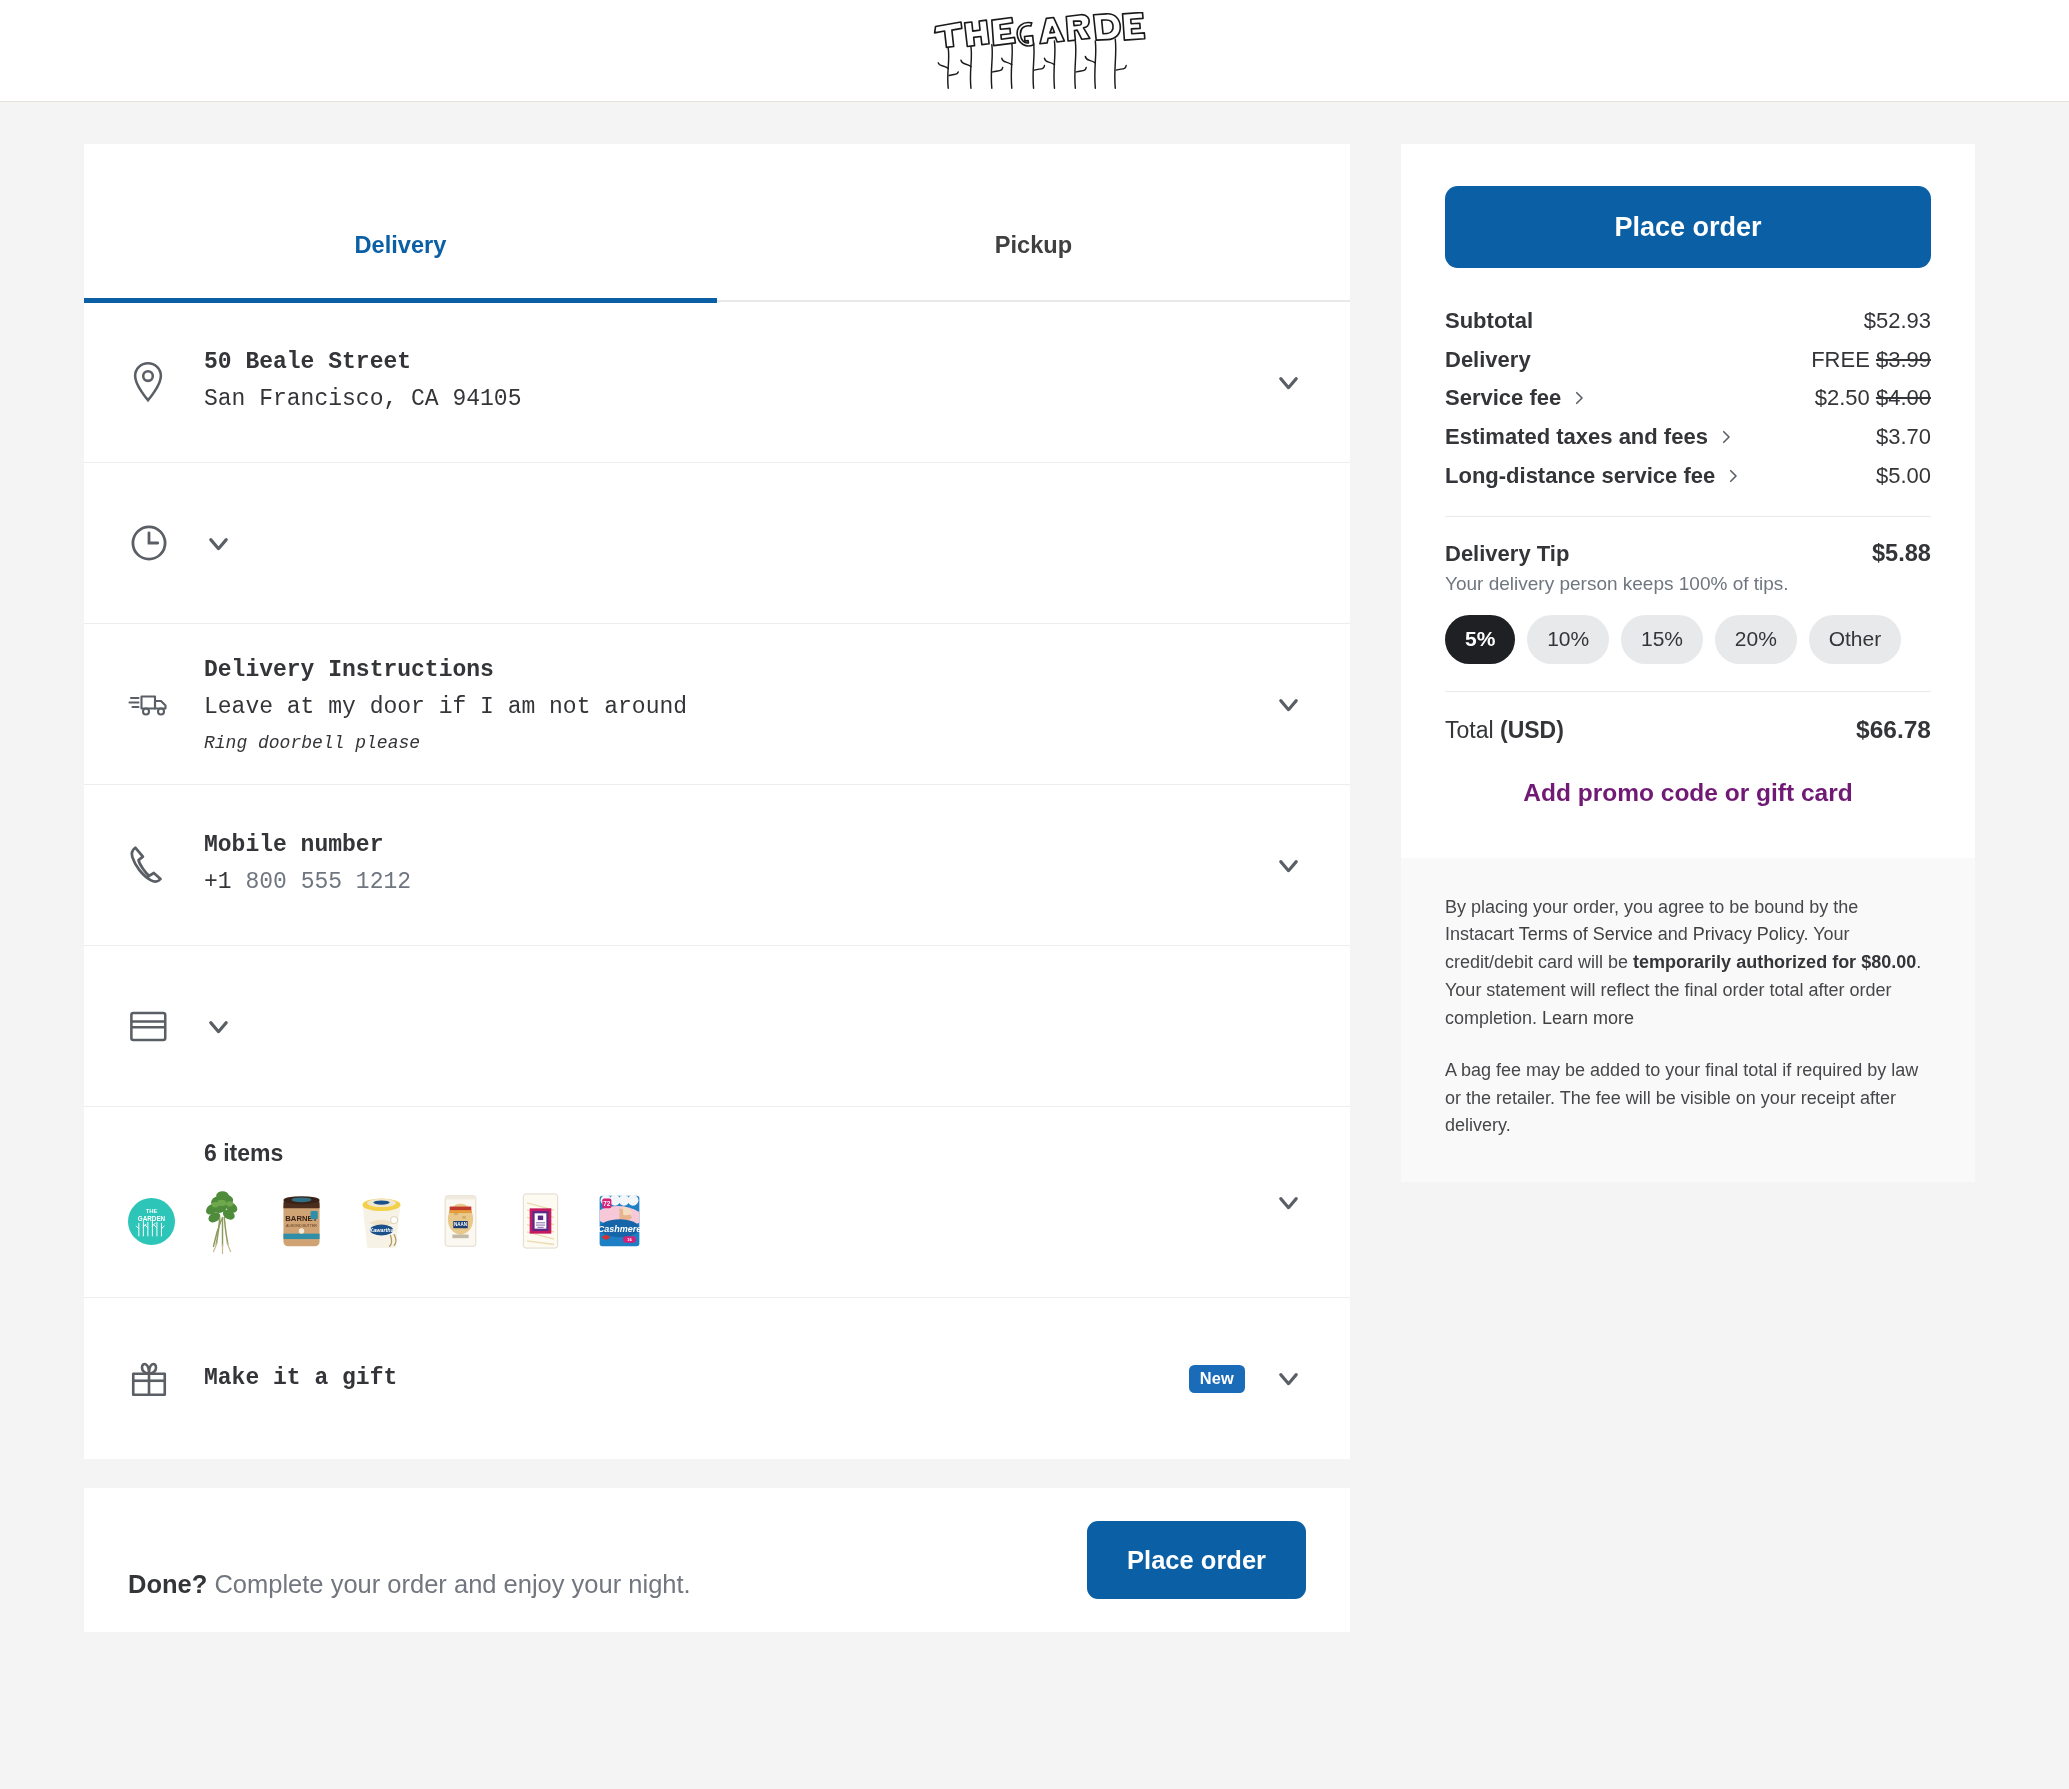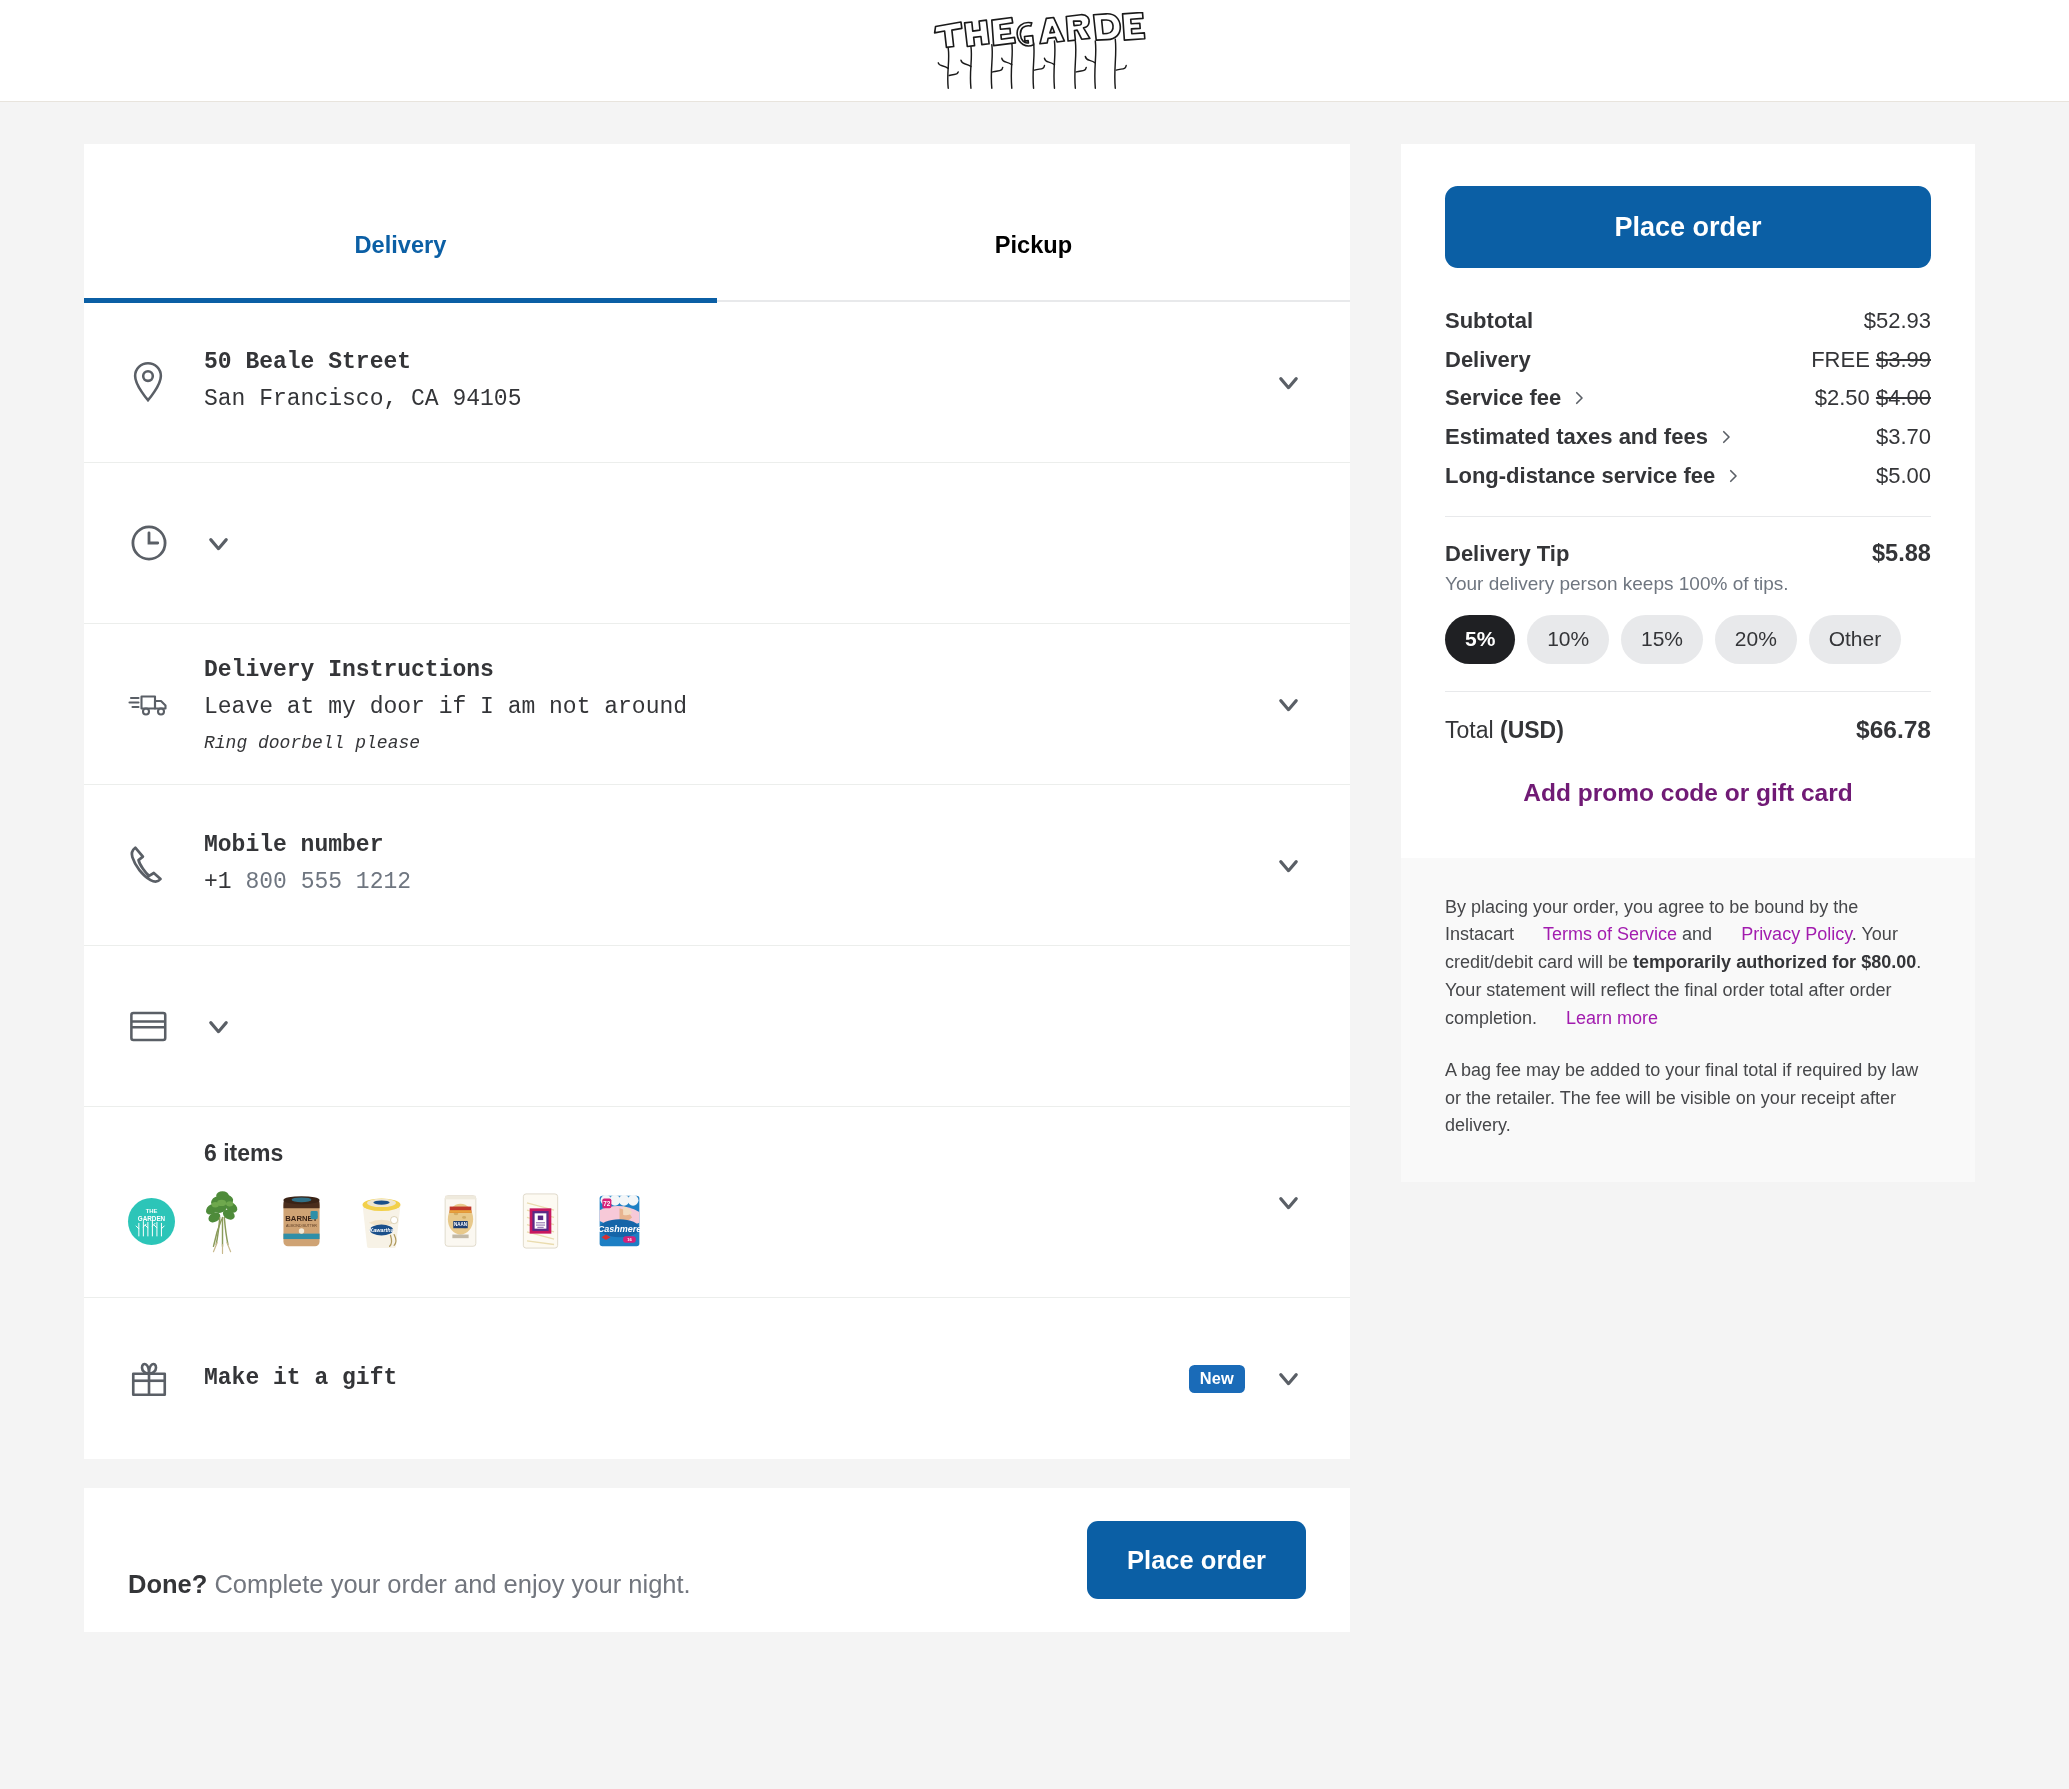--- a/index.html
+++ b/index.html
@@ -47,21 +47,21 @@
     flex: 1;
     padding: 47px 0 0 0;
     height: 156px;
     text-align: center;
     cursor: pointer;
     position: relative;
     background: transparent;
     border: none;
     font-family: inherit;
   }
-  .tab-label { font-size: 23.6px; font-weight: 700; color: #000000; display: block; }
+  .tab-label { font-size: 23.6px; font-weight: 700; color: #404040; display: block; }
   .tab.active .tab-label { color: #0b5fa5; }
   .tab-skeleton {
     width: 211px; height: 16.4px;
     background: #e8e9eb;
     margin: 23.6px auto 0 auto;
     border-radius: 1.8px;
   }
   .tab.active::after {
     content: "";
     position: absolute;
@@ -203,21 +203,21 @@
   }
 
   .legal-panel {
     background: #f9f9f9;
     padding: 36px 44px 42px 44px;
     font-size: 18px;
     line-height: 1.55;
     color: #46474a;
   }
   .legal-panel p + p { margin-top: 23.6px; }
-  .legal-panel a { color: #a21caf; text-decoration: none; cursor: pointer; margin-left: 24px; }
+  .legal-panel a { color: #404040; text-decoration: none; cursor: pointer; }
   .legal-panel b { font-weight: 700; color: #343538; }
 </style>
 </head>
 <body>
 
 <header class="site-header">
   <a class="logo-wrap" aria-label="THE GARDEN">
     <svg viewBox="0 0 250 86" xmlns="http://www.w3.org/2000/svg">
       <g fill="none" stroke="#1a1a1a" stroke-width="1.6" stroke-linecap="round" stroke-linejoin="round">
 

